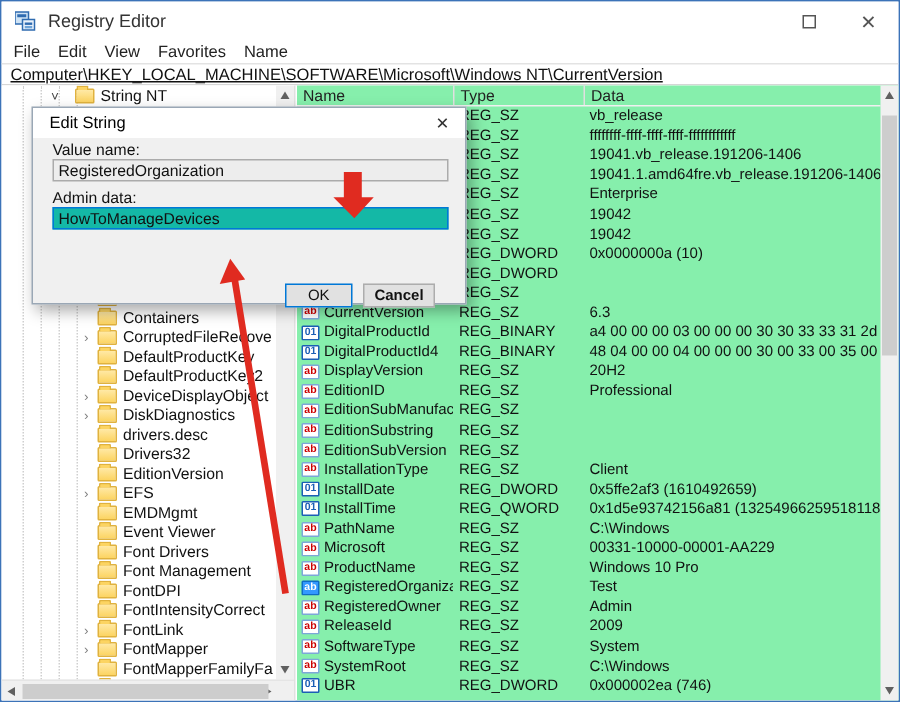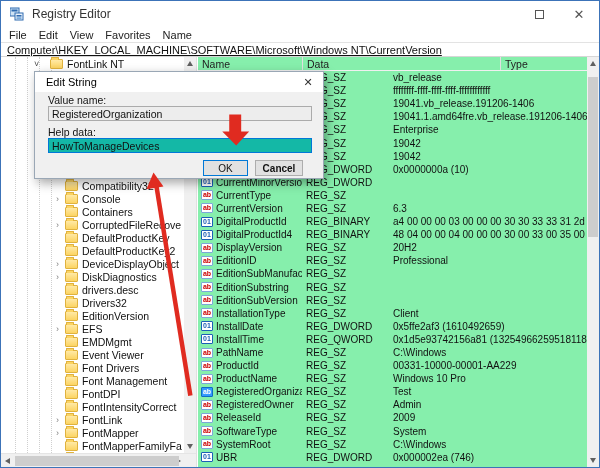--- a/index.html
+++ b/index.html
@@ -66,29 +66,29 @@
   .vcell-data{flex:1;overflow:hidden;padding-left:4px;}
   .vicon{width:12px;height:10px;flex:0 0 auto;margin-right:3px;border:1px solid #7da7d8;border-radius:1px;font-size:7px;line-height:8px;text-align:center;color:#c00;background:#fff;font-weight:bold;}
   .icon-bin .vicon{color:#1b5fb5;border-color:#1b5fb5;letter-spacing:0;}
   .icon-none .vicon{visibility:hidden;}
   .vrow.selected .vicon{background:#3399ff;border-color:#0f6cc4;color:#fff;}
 
   .vscroll-list{position:absolute;top:0;right:0;width:12px;bottom:0;background:#f0f0f0;}
   .vscroll-list .vthumb{top:20px;height:160px;}
 
   
-  .dialog{position:absolute;left:33px;top:14px;width:290px;height:108px;background:#f0f0f0;border:1px solid #9aa7b5;box-shadow:3px 4px 10px rgba(0,0,0,.35);z-index:20;}
+  .dialog{position:absolute;left:20px;top:14px;width:290px;height:132px;background:#f0f0f0;border:1px solid #9aa7b5;box-shadow:3px 4px 10px rgba(0,0,0,.35);z-index:20;}
   .dlg-title{height:20px;background:#fff;display:flex;align-items:center;}
   .dlg-title .t{font-size:11px;color:#000;padding-left:11px;}
   .dlg-close{margin-left:auto;width:30px;text-align:center;font-size:11px;color:#333;}
   .dlg-label{position:absolute;left:13px;font-size:10.5px;color:#111;}
   .dlg-input{position:absolute;left:13px;width:264px;height:15px;font-size:10.5px;color:#111;display:flex;align-items:center;padding-left:3px;}
   .in-name{top:34px;background:#ededed;border:1px solid #ababab;}
   .in-data{top:66px;background:#14b8a6;border:1px solid #0078d7;}
-  .dlg-btn{position:absolute;height:16px;background:#e1e1e1;border:1px solid #adadad;font-size:10px;color:#111;display:flex;align-items:center;justify-content:center;}
+  .dlg-btn{position:absolute;height:16px;background:#e1e1e1;border:1px solid #adadad;font-size:10px;color:#111;display:flex;align-items:center;justify-content:center;margin-top:29px;}
   .btn-ok{left:168px;top:88px;width:45px;border-color:#0078d7;}
   .btn-cancel{left:220px;top:88px;width:48px;font-weight:bold;}
 
   
   .overlay{position:absolute;inset:0;z-index:40;pointer-events:none;}
 </style>
 </head>
 <body>
 
 <div class="window">
@@ -132,21 +132,21 @@
 
     <div class="treepanel">
       <div class="guide" style="left:14px"></div>
       <div class="guide" style="left:26px"></div>
       <div class="guide" style="left:38px"></div>
       <div class="guide" style="left:50px"></div>
 
       <div class="treeroot">
         <span class="chev">˅</span>
         <span class="folder"></span>
-        <span>FontLink NT</span>
+        <span>String NT</span>
       </div>
 
       <div class="treeitems">
 
           <div class="tree-item exp-none">
             <span class="chev">›</span>
             <span class="folder"></span>
             <span>Compatibility32</span>
           </div>
 
@@ -293,22 +293,22 @@
         <div class="sbtn" style="right:12px;top:0">
             <span class="tri right"></span>
           </div>
         <div class="hthumb"></div>
       </div>
     </div>
 
     <div class="listpanel">
       <div class="listheader">
         <div class="hcell c1">Name</div>
+        <div class="hcell c2">Type</div>
         <div class="hcell c3">Data</div>
-        <div class="hcell c2">Type</div>
       </div>
       <div class="listrows">
 
           <div class="vrow icon-none">
             <div class="vcell-name">
               <span class="vicon"></span>
               <span></span>
             </div>
             <div class="vcell-type">REG_SZ</div>
             <div class="vcell-data">vb_release</div>
@@ -497,21 +497,21 @@
               <span class="vicon">ab</span>
               <span>PathName</span>
             </div>
             <div class="vcell-type">REG_SZ</div>
             <div class="vcell-data">C:\Windows</div>
           </div>
 
           <div class="vrow icon-ab">
             <div class="vcell-name">
               <span class="vicon">ab</span>
-              <span>ProductId</span>
+              <span>Microsoft</span>
             </div>
             <div class="vcell-type">REG_SZ</div>
             <div class="vcell-data">00331-10000-00001-AA229</div>
           </div>
 
           <div class="vrow icon-ab">
             <div class="vcell-name">
               <span class="vicon">ab</span>
               <span>ProductName</span>
             </div>
@@ -585,21 +585,21 @@
       </div>
     </div>
 
     <div class="dialog">
       <div class="dlg-title">
         <span class="t">Edit String</span>
         <span class="dlg-close">✕</span>
       </div>
       <div class="dlg-label" style="top:22px">Value name:</div>
       <div class="dlg-input in-name">RegisteredOrganization</div>
-      <div class="dlg-label" style="top:54px">Help data:</div>
+      <div class="dlg-label" style="top:54px">Admin data:</div>
       <div class="dlg-input in-data">HowToManageDevices</div>
       <div class="dlg-btn btn-ok">OK</div>
       <div class="dlg-btn btn-cancel">Cancel</div>
     </div>
   </div>
 
   <svg class="overlay" viewBox="0 0 600 468">
     <polygon points="229,114 241,114 241,131 249,131 236,145 222,131 229,131" fill="#e02b20"></polygon>
     <line x1="190" y1="396" x2="156" y2="186" stroke="#e02b20" stroke-width="4.5"></line>
     <polygon points="153,172 146,189 163,186" fill="#e02b20"></polygon>

